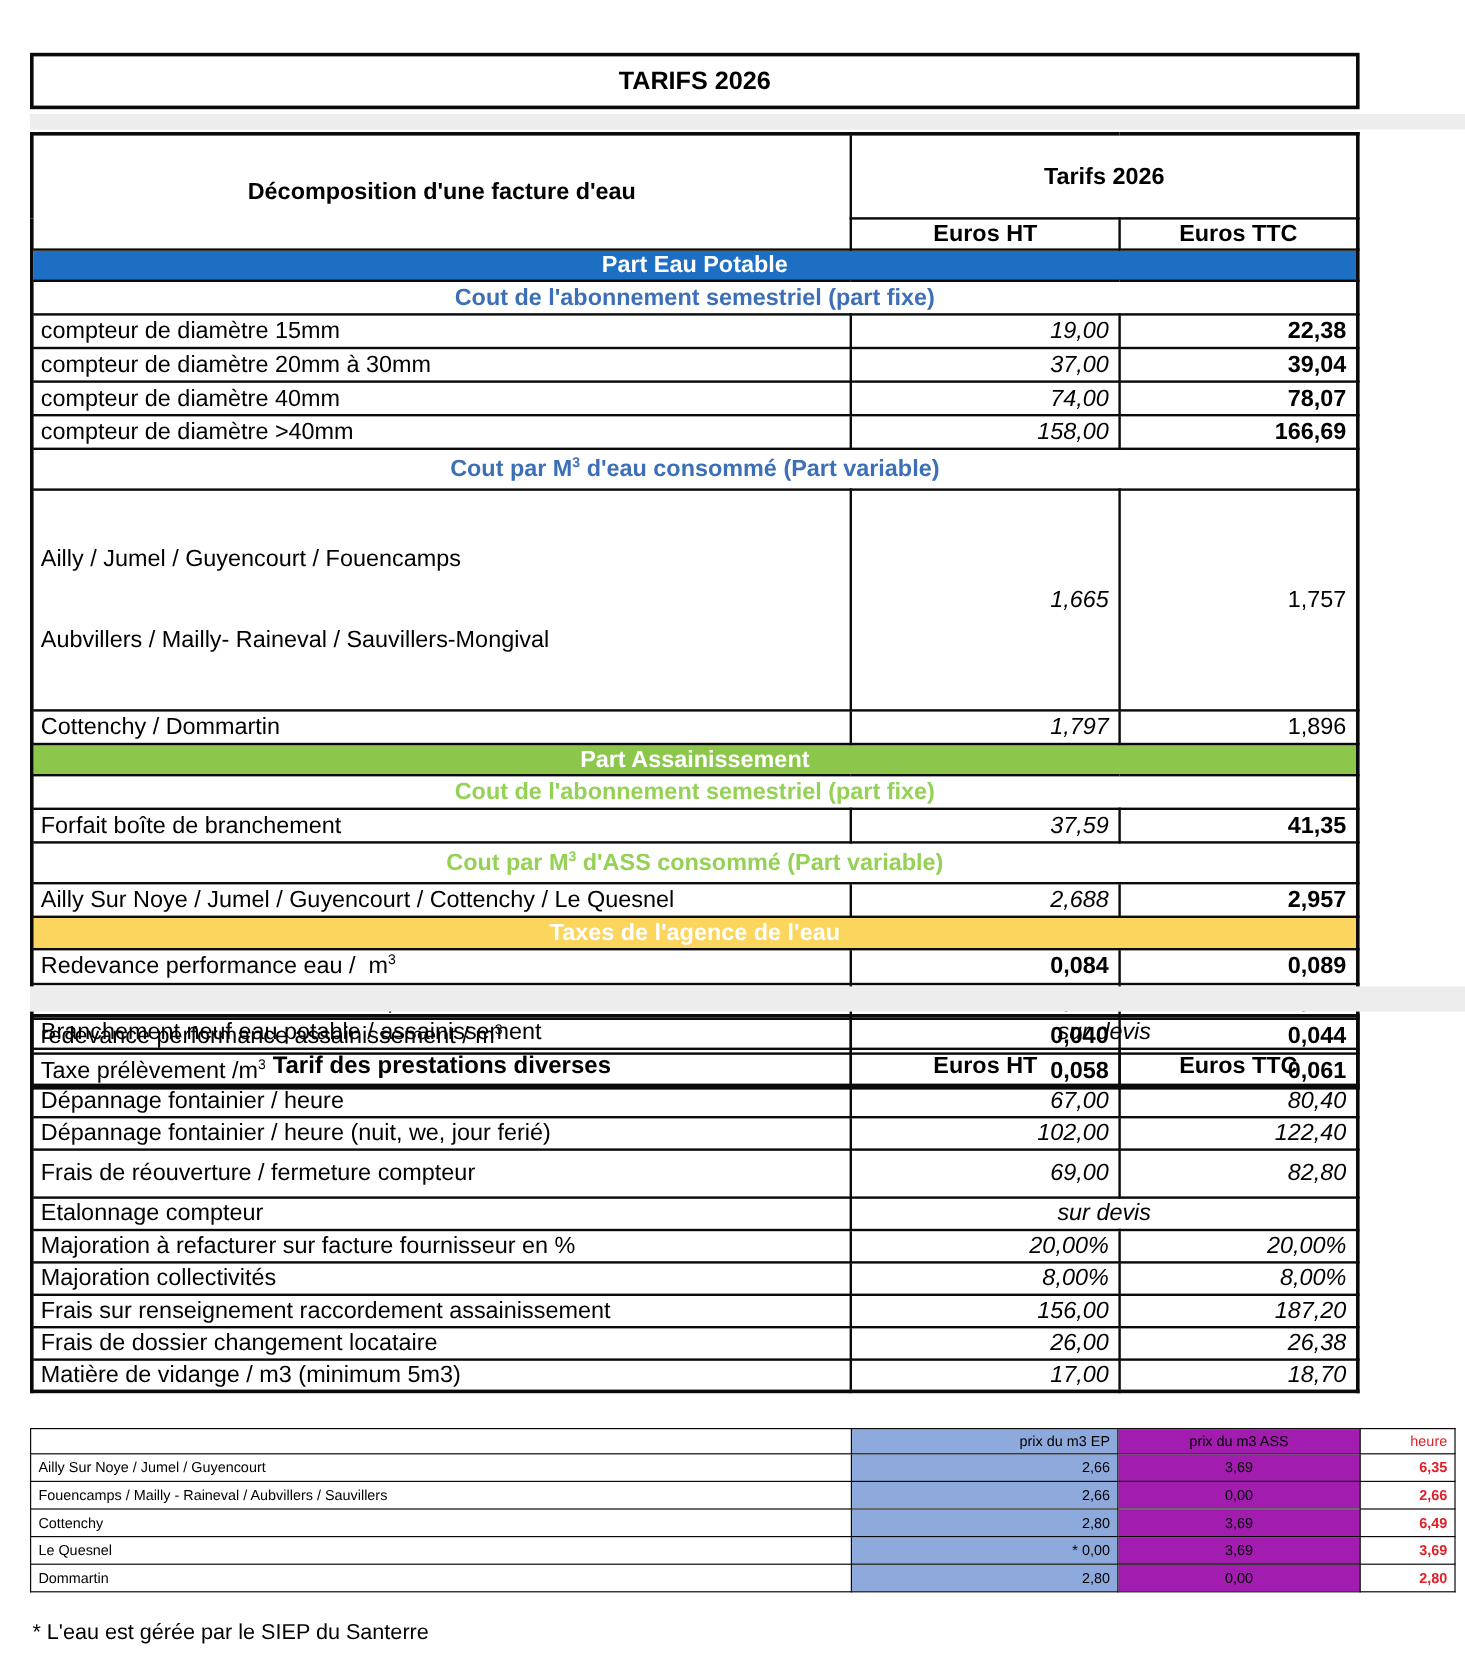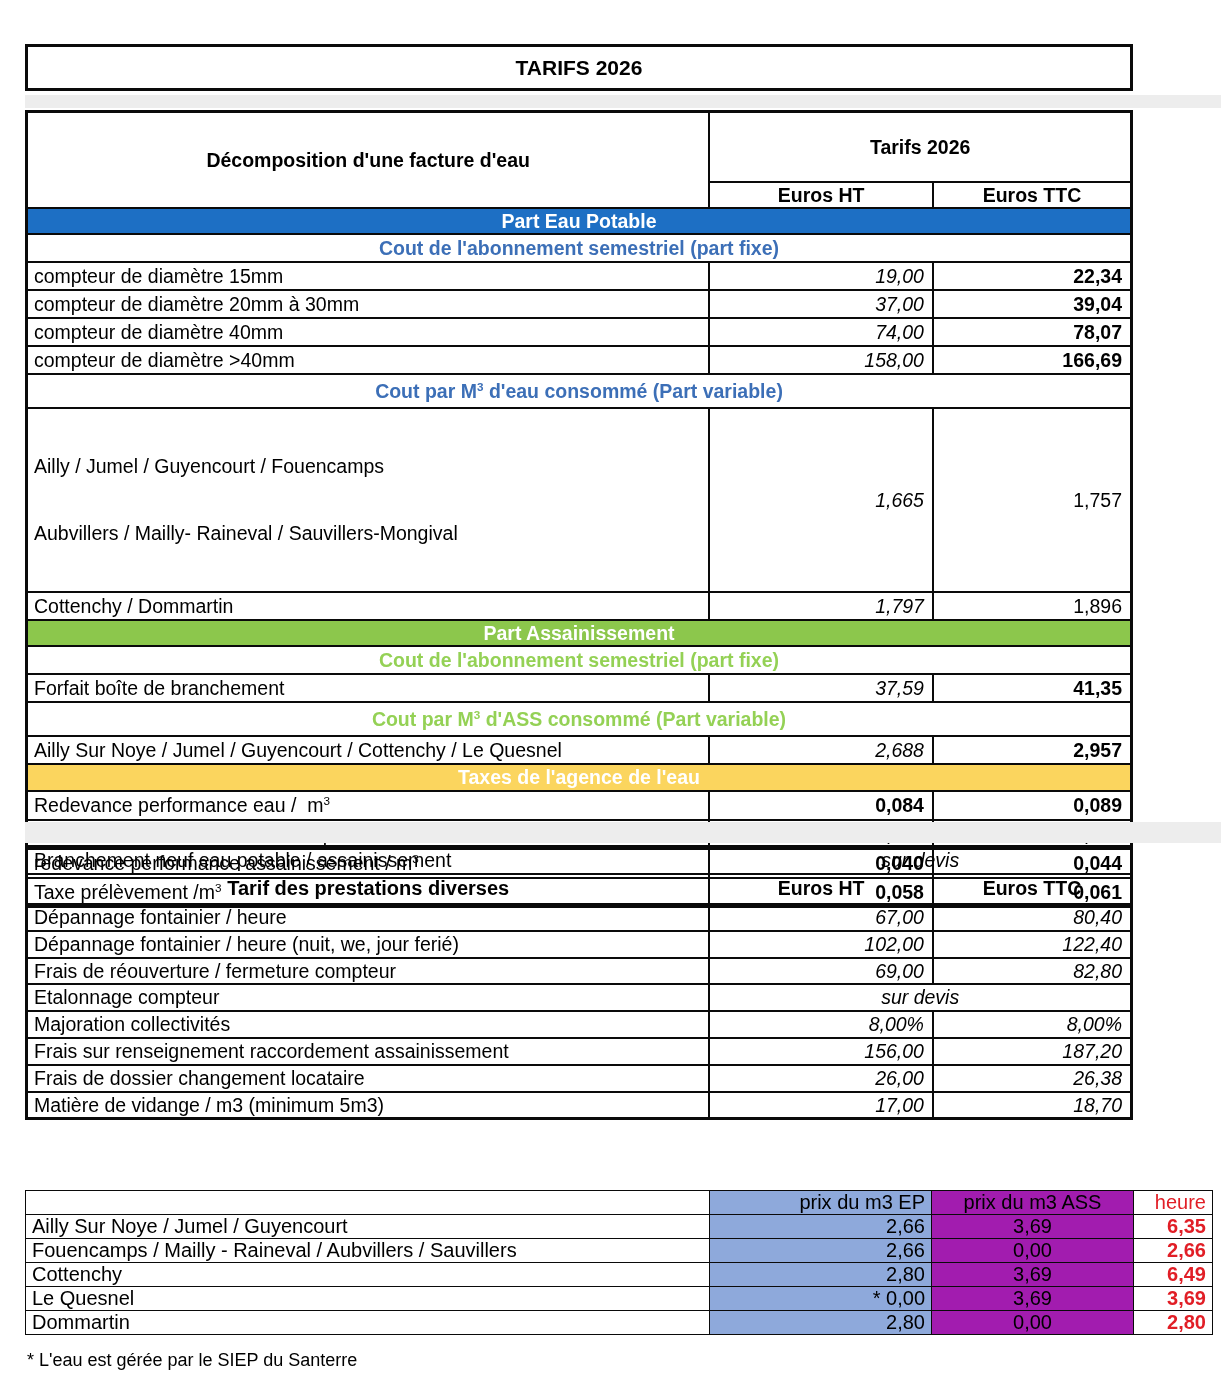--- a/index.html
+++ b/index.html
@@ -33,21 +33,21 @@
 
   .banner-blue   { background:#1d6fc4; color:#fff; font-weight:bold; font-size:20.5px; text-align:center; }
   .banner-green  { background:#8cc74c; color:#fff; font-weight:bold; font-size:20.5px; text-align:center; }
   .banner-yellow { background:#fbd55e; color:#fff; font-weight:bold; font-size:20.5px; text-align:center; }
   .sub-blue  { color:#3c6fb7; font-weight:bold; font-size:20.5px; text-align:center; }
   .sub-green { color:#94d155; font-weight:bold; font-size:20.5px; text-align:center; }
 
   sup { font-size:0.6em; line-height:0; }
 
   .t3 { position:absolute; left:25px; top:1190px; width:1187px; }
-  .t3 td { border:1px solid #0a0a0a; font-size:20px; padding:0 6px; }
+  .t3 td { border:1px solid #0a0a0a; font-size:12px; padding:0 6px; }
   .t3 .c-ep  { background:#8ea9db; text-align:right; }
   .t3 .c-ass { background:#a21caf; text-align:center; }
   .t3 .c-tot { color:#e11e26; text-align:right; }
   .t3 .c-tot.b { font-weight:bold; }
   .t3 .t3lbl { text-align:left; background:#fff; }
 
   .footnote { position:absolute; left:27px; top:1350px; font-size:18px; }
 </style>
 </head>
 <body>
@@ -76,21 +76,21 @@
 
     <tr style="height:26px">
       <td class="banner-blue" colspan="3">Part Eau Potable</td>
     </tr>
     <tr style="height:28px">
       <td class="sub-blue" colspan="3">Cout de l'abonnement semestriel (part fixe)</td>
     </tr>
     <tr style="height:28px">
       <td class="lbl">compteur de diamètre 15mm</td>
       <td class="num it">19,00</td>
-      <td class="num b">22,34</td>
+      <td class="num b">22,38</td>
     </tr>
     <tr style="height:28px">
       <td class="lbl">compteur de diamètre 20mm à 30mm</td>
       <td class="num it">37,00</td>
       <td class="num b">39,04</td>
     </tr>
     <tr style="height:28px">
       <td class="lbl">compteur de diamètre 40mm</td>
       <td class="num it">74,00</td>
       <td class="num b">78,07</td>
@@ -184,28 +184,33 @@
     <tr style="height:27px">
       <td class="lbl">Dépannage fontainier / heure</td>
       <td class="num it">67,00</td>
       <td class="num it">80,40</td>
     </tr>
     <tr style="height:27px">
       <td class="lbl">Dépannage fontainier / heure (nuit, we, jour ferié)</td>
       <td class="num it">102,00</td>
       <td class="num it">122,40</td>
     </tr>
-    <tr style="height:26px">
+    <tr style="height:40px">
       <td class="lbl">Frais de réouverture / fermeture compteur</td>
       <td class="num it">69,00</td>
       <td class="num it">82,80</td>
     </tr>
     <tr style="height:27px">
       <td class="lbl">Etalonnage compteur</td>
       <td class="it center" colspan="2">sur devis</td>
+    </tr>
+    <tr style="height:27px">
+      <td class="lbl">Majoration à refacturer sur facture fournisseur en %</td>
+      <td class="num it">20,00%</td>
+      <td class="num it">20,00%</td>
     </tr>
     <tr style="height:27px">
       <td class="lbl">Majoration collectivités</td>
       <td class="num it">8,00%</td>
       <td class="num it">8,00%</td>
     </tr>
     <tr style="height:27px">
       <td class="lbl">Frais sur renseignement raccordement assainissement</td>
       <td class="num it">156,00</td>
       <td class="num it">187,20</td>

